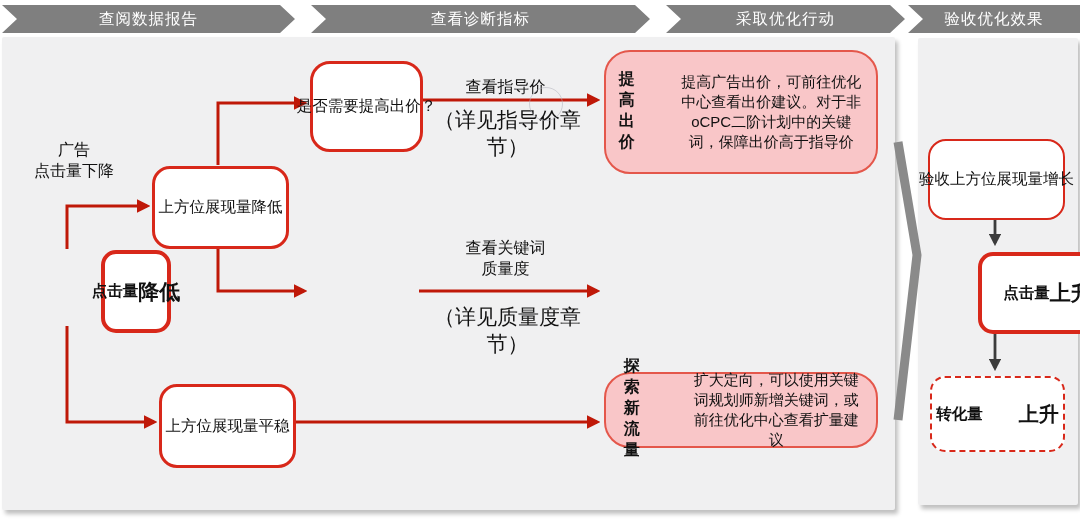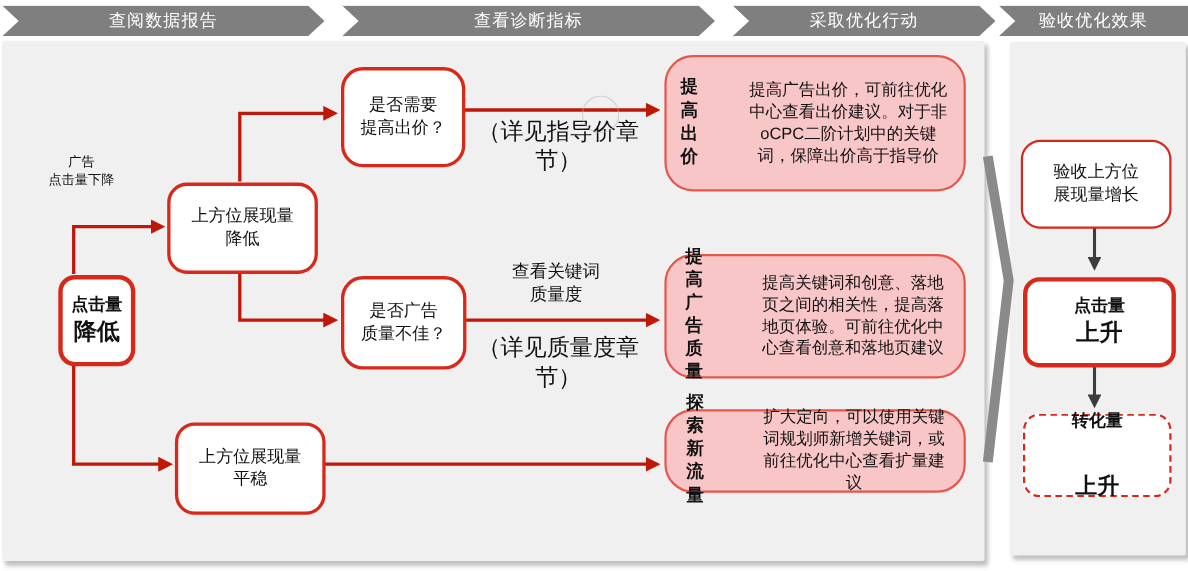--- a/index.html
+++ b/index.html
@@ -24,53 +24,53 @@
     position:absolute;background:#f0f0f1;border-radius:2px;
     box-shadow:3px 4px 4px rgba(0,0,0,.25);
   }
   .panel-main{left:2px;top:37px;width:893px;height:473px;}
   .panel-right{left:918px;top:38px;width:160px;height:467px;}
   
   svg.wires{position:absolute;left:0;top:0;z-index:2;pointer-events:none;}
   
   .node{
     position:absolute;z-index:3;background:#fff;border:3px solid #d8281a;
-    border-radius:18px;display:flex;flex-direction:column;align-items:center;
+    border-radius:18px;display:flex;flex-direction:row;align-items:center;
     justify-content:center;text-align:center;line-height:1.3;font-size:15.5px;
   }
   .node .ln{white-space:nowrap;}
-  .node-strong{border-width:4.5px;border-radius:15px;font-weight:bold;}
+  .node-strong{border-width:4.5px;border-radius:15px;font-weight:bold;margin-left:48px;}
   .node-strong .big{font-size:21px;}
   .node-dashed{border-style:dashed;border-width:2.5px;border-radius:15px;font-weight:bold;gap:36px;}
   .node-dashed .big{font-size:20px;}
   .node-thin{border-width:2.5px;}
   
   .start-box{left:53px;top:250px;width:62px;height:75px;}
   .branch-up{left:152px;top:166px;width:131px;height:77px;}
   .branch-down{left:159px;top:384px;width:131px;height:78px;}
   .q-bid{left:310px;top:61px;width:107px;height:85px;border-radius:20px;}
   .q-quality{left:310px;top:251px;width:108px;height:79px;border-radius:20px;}
-  .check-box{left:928px;top:127px;width:133px;height:77px;}
+  .check-box{left:928px;top:139px;width:133px;height:77px;}
   .click-box{left:930px;top:252px;width:131px;height:74px;}
   .conv-box{left:930px;top:376px;width:131px;height:72px;}
   
   .action{
     position:absolute;z-index:3;left:604px;width:274px;
     background:#f9c6c8;border:2px solid #e4574b;border-radius:26px;
     display:flex;flex-direction:row;align-items:center;justify-content:center;
     text-align:center;padding:6px 12px;box-sizing:border-box;
   }
   .action .title{font-weight:bold;font-size:16px;margin-bottom:3px;}
   .action .body{font-size:15px;line-height:1.32;margin-left:43px;}
   .a1{top:50px;height:124px;}
   .a2{top:231px;height:113px;}
   .a3{top:372px;height:76px;align-items:center;}
   
   .lbl{position:absolute;z-index:3;text-align:center;line-height:1.3;}
-  .start-lbl{left:8px;top:140px;width:132px;font-size:12px;}
+  .start-lbl{left:8px;top:140px;width:132px;font-size:16px;}
   .edge-lbl{font-size:16px;}
   .edge-note{font-size:21px;}
   .e1a{left:428px;top:77px;width:155px;}
   .e1b{left:420px;top:106px;width:175px;}
   .e2a{left:428px;top:238px;width:155px;}
   .e2b{left:420px;top:303px;width:175px;}
   
   .wm-circle{
     position:absolute;left:529px;top:87px;width:32px;height:32px;z-index:4;
     border:1.5px solid #b4b4bd;border-radius:50%;opacity:.55;
@@ -141,41 +141,34 @@
   </div>
   <div class="node branch-down">
     <div class="ln">上方位展现量</div>
     <div class="ln">平稳</div>
   </div>
 
   <div class="node q-bid">
     <div class="ln">是否需要</div>
     <div class="ln">提高出价？</div>
   </div>
-  <div class="node q-quality">
-    <div class="ln">是否广告</div>
-    <div class="ln">质量不佳？</div>
-  </div>
 
+  <div class="lbl edge-lbl e1a">查看指导价</div>
   <div class="lbl edge-note e1b">（详见指导价章节）</div>
   <div class="lbl edge-lbl e2a">
     <div>查看关键词</div>
     <div>质量度</div>
   </div>
   <div class="lbl edge-note e2b">（详见质量度章节）</div>
 
   <div class="wm-circle"></div>
 
   <div class="action a1">
     <div class="title">提高出价</div>
     <div class="body">提高广告出价，可前往优化中心查看出价建议。对于非oCPC二阶计划中的关键词，保障出价高于指导价</div>
-  </div>
-  <div class="action a2">
-    <div class="title">提高广告质量</div>
-    <div class="body">提高关键词和创意、落地页之间的相关性，提高落地页体验。可前往优化中心查看创意和落地页建议</div>
   </div>
   <div class="action a3">
     <div class="title">探索新流量</div>
     <div class="body">扩大定向，可以使用关键词规划师新增关键词，或前往优化中心查看扩量建议</div>
   </div>
 
   <div class="node node-thin check-box">
     <div class="ln">验收上方位</div>
     <div class="ln">展现量增长</div>
   </div>

